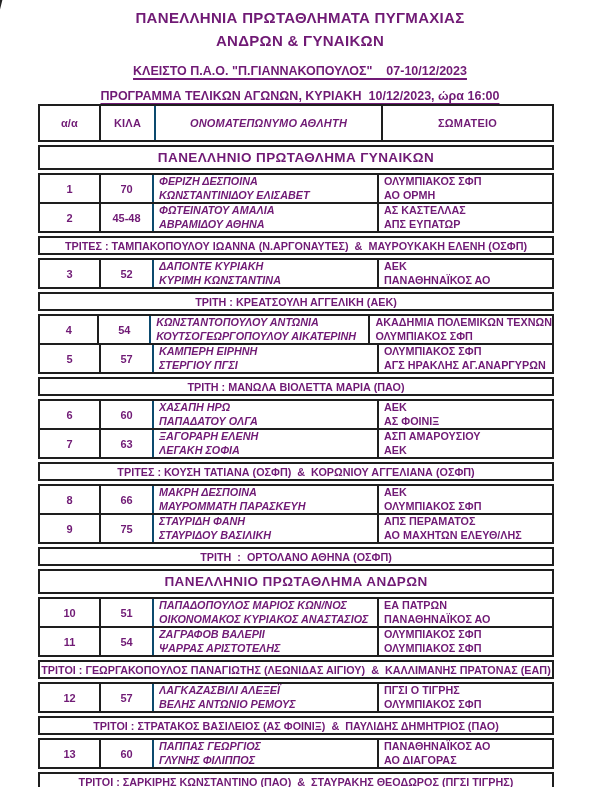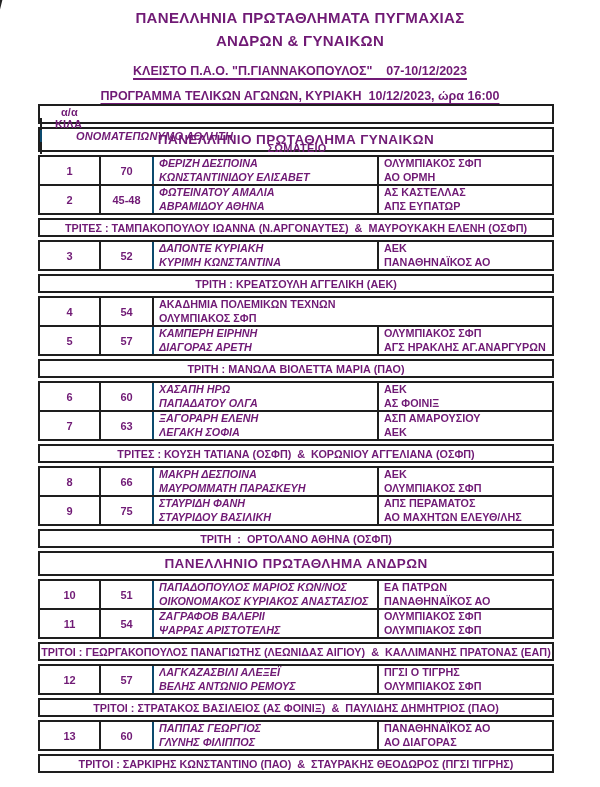--- a/index.html
+++ b/index.html
@@ -24,21 +24,21 @@
     text-decoration:underline;text-decoration-thickness:1.5px;text-underline-offset:3px;
   }
   .program-line{
     font-size:12.5px;font-weight:700;margin-top:11px;white-space:pre;
     text-decoration:underline;text-decoration-thickness:1.5px;text-underline-offset:3px;
   }
   .tbl{
     position:absolute;left:38px;top:104px;width:516px;
   }
   .row{box-sizing:border-box;border:2px solid #1e1e1e;background:#fff;}
-  .hdr-row{display:flex;height:20px;flex-direction:column;}
+  .hdr-row{display:flex;height:38px;}
   .hdr-cell{
     display:flex;align-items:center;justify-content:center;
     font-size:11px;font-weight:700;letter-spacing:.2px;
   }
   .section-row{
     height:25px;margin:3px 0;display:flex;align-items:center;justify-content:center;
     font-size:13.5px;font-weight:700;letter-spacing:.4px;
   }
   .note-row{
     height:19px;margin:3px 0;display:flex;align-items:center;justify-content:center;
@@ -109,31 +109,35 @@
           </div>
           <div class="cell c-club">
             <div class="line">ΑΕΚ</div>
             <div class="line">ΠΑΝΑΘΗΝΑΪΚΟΣ ΑΟ</div>
           </div>
         </div>
         <div class="row note-row">ΤΡΙΤΗ : ΚΡΕΑΤΣΟΥΛΗ ΑΓΓΕΛΙΚΗ (ΑΕΚ)</div>
         <div class="row bout-row">
           <div class="cell c-no">4</div>
           <div class="cell c-kg">54</div>
+          <div class="cell c-name">
+            <div class="line">ΚΩΝΣΤΑΝΤΟΠΟΥΛΟΥ ΑΝΤΩΝΙΑ</div>
+            <div class="line">ΚΟΥΤΣΟΓΕΩΡΓΟΠΟΥΛΟΥ ΑΙΚΑΤΕΡΙΝΗ</div>
+          </div>
           <div class="cell c-club">
             <div class="line">ΑΚΑΔΗΜΙΑ ΠΟΛΕΜΙΚΩΝ ΤΕΧΝΩΝ</div>
             <div class="line">ΟΛΥΜΠΙΑΚΟΣ ΣΦΠ</div>
           </div>
         </div>
         <div class="row bout-row joined">
           <div class="cell c-no">5</div>
           <div class="cell c-kg">57</div>
           <div class="cell c-name">
             <div class="line">ΚΑΜΠΕΡΗ ΕΙΡΗΝΗ</div>
-            <div class="line">ΔΙΑΓΟΡΑΣ ΑΡΕΤΗ</div>
+            <div class="line">ΣΤΕΡΓΙΟΥ ΠΓΣΙ</div>
           </div>
           <div class="cell c-club">
             <div class="line">ΟΛΥΜΠΙΑΚΟΣ ΣΦΠ</div>
             <div class="line">ΑΓΣ ΗΡΑΚΛΗΣ ΑΓ.ΑΝΑΡΓΥΡΩΝ</div>
           </div>
         </div>
         <div class="row note-row">ΤΡΙΤΗ : ΜΑΝΩΛΑ ΒΙΟΛΕΤΤΑ ΜΑΡΙΑ (ΠΑΟ)</div>
         <div class="row bout-row">
           <div class="cell c-no">6</div>
           <div class="cell c-kg">60</div>

